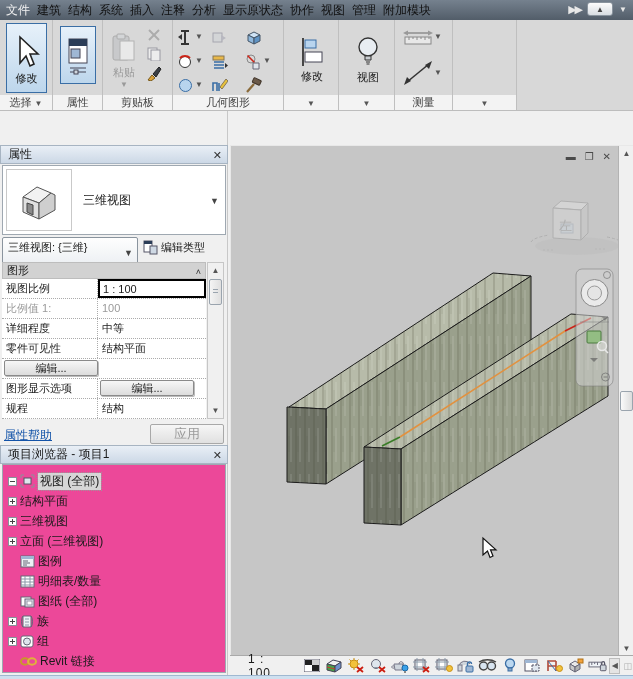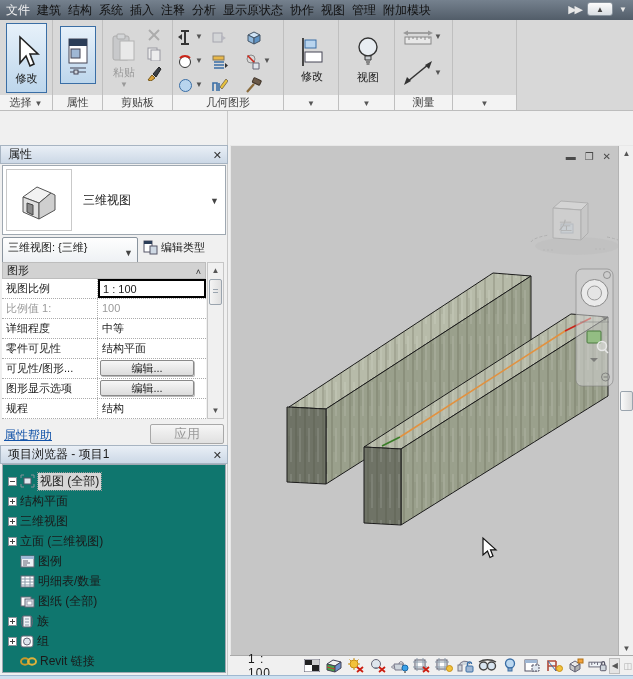--- a/index.html
+++ b/index.html
@@ -56,21 +56,21 @@
   #props-scroll { left:207px; top:262px; width:17px; height:157px; background:#f0f0f0; border:1px solid #c6c6c6; }
   .sarrow { width:15px; height:15px; font-size:8px; color:#555; text-align:center; line-height:15px; }
   #props-thumb { position:absolute; left:1px; top:16px; width:13px; height:26px; background:linear-gradient(90deg,#f4f4f4,#dfdfdf); border:1px solid #9aa4ae; border-radius:2px; }
   #props-thumb:after{ content:""; position:absolute; left:3px; right:3px; top:9px; border-top:1px solid #9aa4ae; box-shadow:0 3px 0 #9aa4ae; }
 
   #help-row { left:2px; top:424px; width:224px; height:22px; }
   #help-link { position:absolute; left:2px; top:3px; color:#1353a8; text-decoration:underline; font-size:12px; }
   #apply-btn { position:absolute; right:2px; top:0; width:74px; height:20px; background:linear-gradient(#f6f6f6,#e0e0e0); border:1px solid #a8a8a8; border-radius:2px; color:#9a9a9a; font-size:13px; text-align:center; line-height:18px; }
 
   
-  #tree-box { left:2px; top:464px; width:224px; height:209px; background:#0f766e; border:1px solid #9fa8b1; overflow:hidden; }
+  #tree-box { left:2px; top:464px; width:224px; height:209px; background:#ec4899; border:1px solid #9fa8b1; overflow:hidden; }
   .titem { height:20px; display:flex; align-items:center; gap:3px; padding-left:5px; white-space:nowrap; font-size:12px; }
   .titem.lvl1 { }
   .tlabel.sel { background:#d6d6d6; outline:1px dotted #9a9a9a; padding:0 2px; }
   .expander { width:9px; height:9px; border:1px solid #8a9199; background:#fff; position:relative; flex:0 0 9px; }
   .expander:before, .expander.minus:before { content:""; position:absolute; left:1px; right:1px; top:3px; border-top:1px solid #444; }
   .expander.plus:after { content:""; position:absolute; left:3px; top:1px; bottom:1px; border-left:1px solid #444; }
   .spacer9 { width:9px; flex:0 0 9px; }
 
   
   #viewport { left:230px; top:145px; width:403px; height:510px; background:#c6c6c6; border-left:1px solid #e8e8e8; border-top:1px solid #e8e8e8; }
@@ -331,21 +331,20 @@
   </div>
   <div class="prow">
     <div class="plabel">详细程度</div>
     <div class="pval">中等</div>
   </div>
   <div class="prow">
     <div class="plabel">零件可见性</div>
     <div class="pval">结构平面</div>
   </div>
   <div class="prow">
-    <div class="plabel">可见性/图形...</div>
     <div class="pval">
         <span class="editbtn">编辑...</span>
       </div>
   </div>
   <div class="prow">
     <div class="plabel">图形显示选项</div>
     <div class="pval">
         <span class="editbtn">编辑...</span>
       </div>
   </div>

